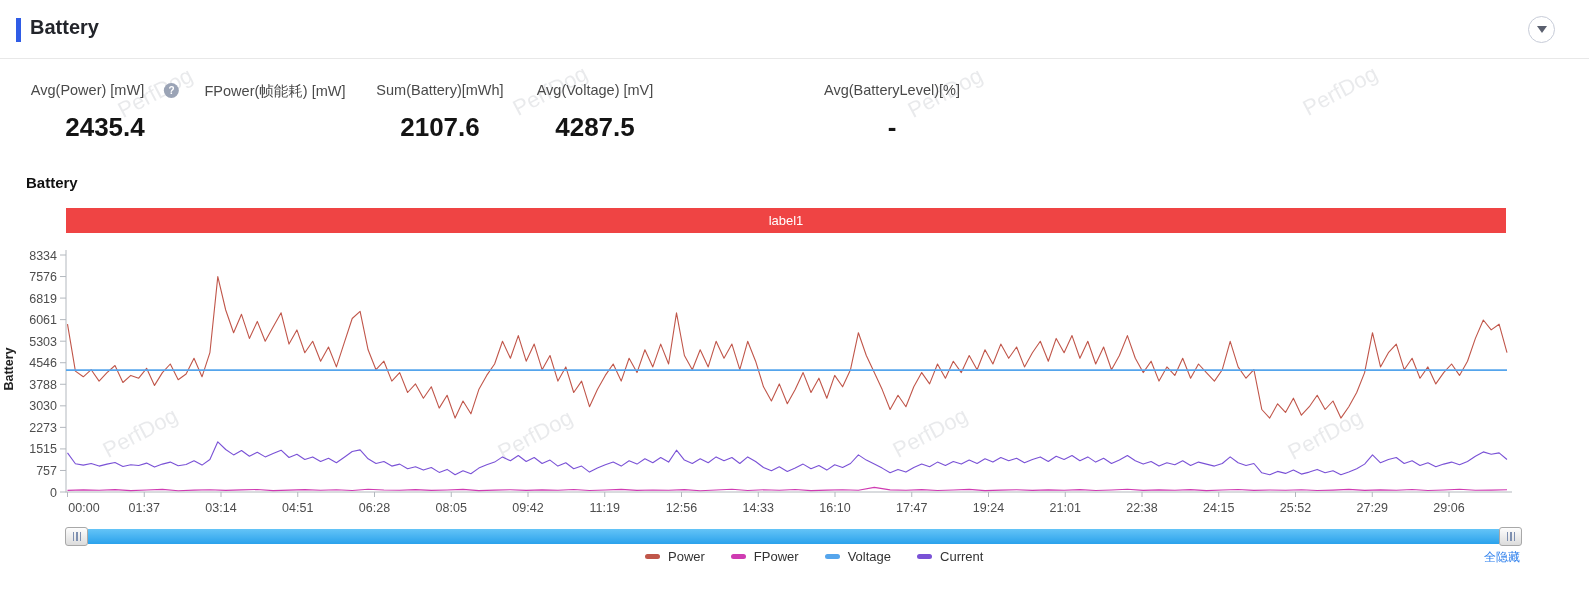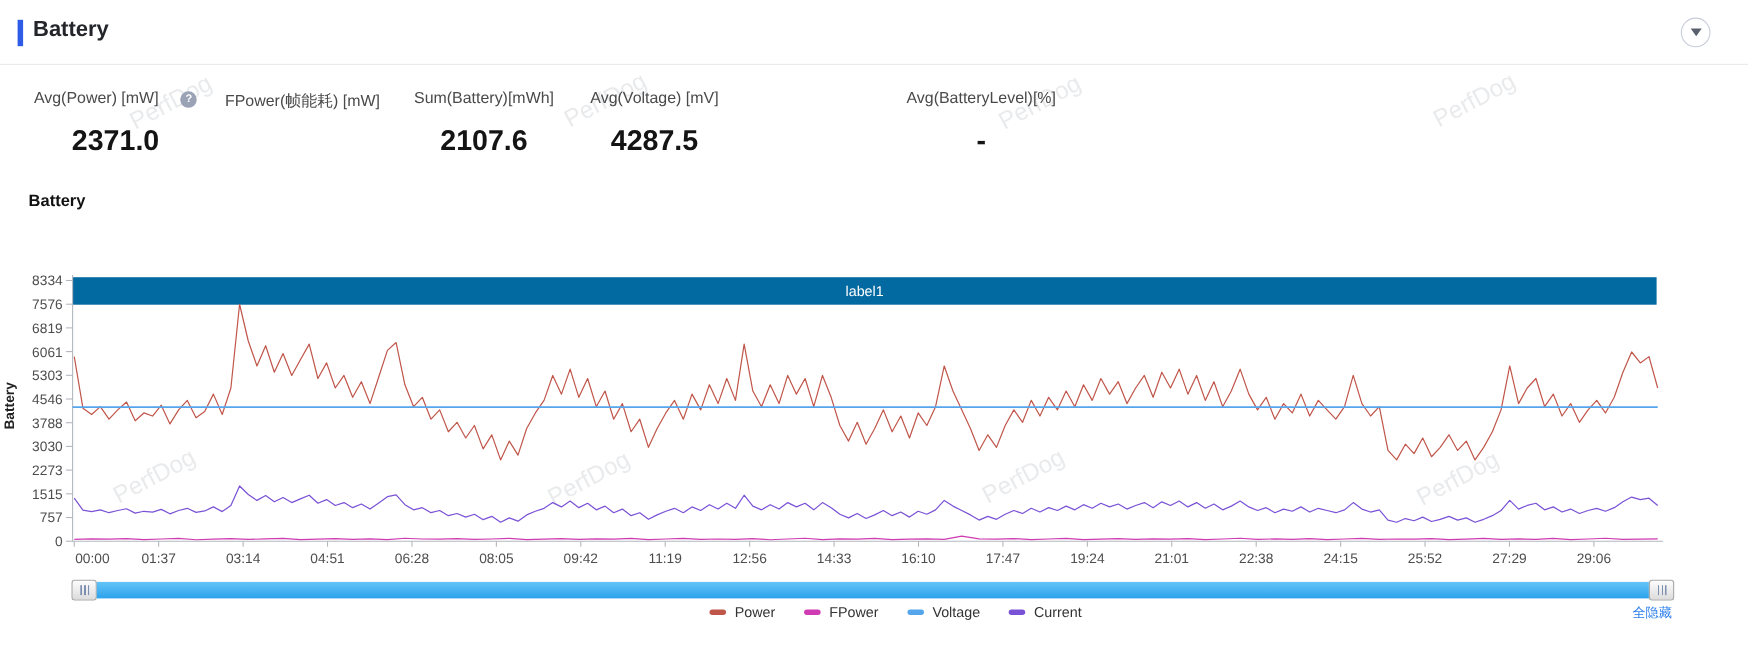--- a/index.html
+++ b/index.html
@@ -17,22 +17,22 @@
 
   
   .stat { position:absolute; top:82px; transform:translateX(-50%); text-align:center; white-space:nowrap; }
   .stat-label { font-size:14.5px; color:#4a4a4a; display:flex; align-items:center; justify-content:center; gap:20px; }
   .stat-value { margin-top:14px; font-size:26px; font-weight:bold; color:#141414; }
   .help-icon { display:inline-flex; width:15px; height:15px; border-radius:50%; background:#9aa3b5; color:#fff;
                font-size:10px; font-weight:bold; align-items:center; justify-content:center; cursor:pointer; }
 
   
   .chart-title { position:absolute; left:26px; top:174px; font-size:15px; font-weight:bold; color:#111; }
-  .band { position:absolute; left:66px; top:208px; width:1440px; height:25px; background:#0369a1; color:#fff;
-          font-size:13px; display:flex; align-items:center; justify-content:center;margin-top:44px; }
+  .band { position:absolute; left:66px; top:208px; width:1440px; height:25px; background:#ef4444; color:#fff;
+          font-size:13px; display:flex; align-items:center; justify-content:center; }
   .y-axis-title { position:absolute; left:-26px; top:362px; width:70px; text-align:center; font-size:12.5px; font-weight:bold;
                   color:#222; transform:rotate(-90deg); }
   #plot { position:absolute; left:0; top:0; width:1589px; height:589px; }
 
   
   .slider-cap { position:absolute; top:527px; width:23px; height:19px; border:1px solid #a8a8a8; border-radius:3px;
                 background:linear-gradient(#fdfdfd,#dcdcdc); cursor:pointer; display:flex; align-items:center; justify-content:center; }
   .slider-cap .grip { display:block; width:8px; height:9px;
                 background:repeating-linear-gradient(90deg,#7d8fb0 0,#7d8fb0 1.5px,transparent 1.5px,transparent 3.5px); }
   .slider-track { position:absolute; left:88px; top:529px; width:1411px; height:15px;
@@ -67,21 +67,21 @@
   <div class="collapse-btn">
     <span class="tri"></span>
   </div>
   <div class="divider"></div>
 
   <div class="stat" style="left:105px">
     <div class="stat-label">
       <span>Avg(Power) [mW]</span>
       <span class="help-icon">?</span>
     </div>
-    <div class="stat-value">2371.0</div>
+    <div class="stat-value">2435.4</div>
   </div>
   <div class="stat" style="left:275px">
     <div class="stat-label">
         <span>FPower(帧能耗) [mW]</span>
       </div>
   </div>
   <div class="stat" style="left:440px">
     <div class="stat-label">
         <span>Sum(Battery)[mWh]</span>
       </div>

